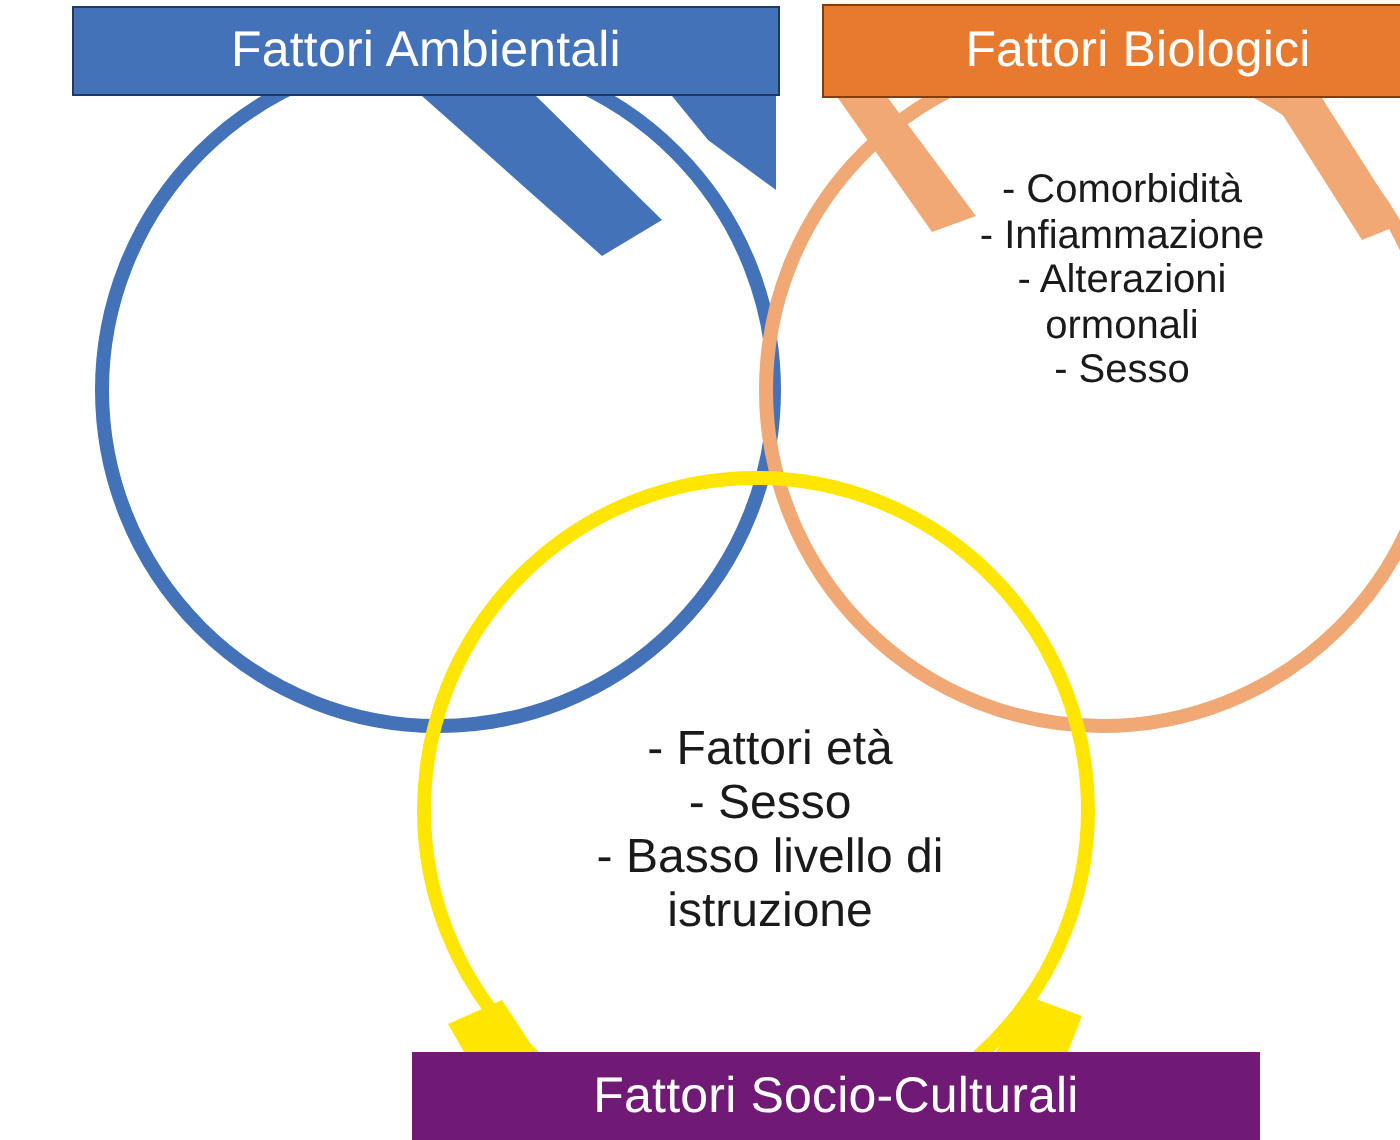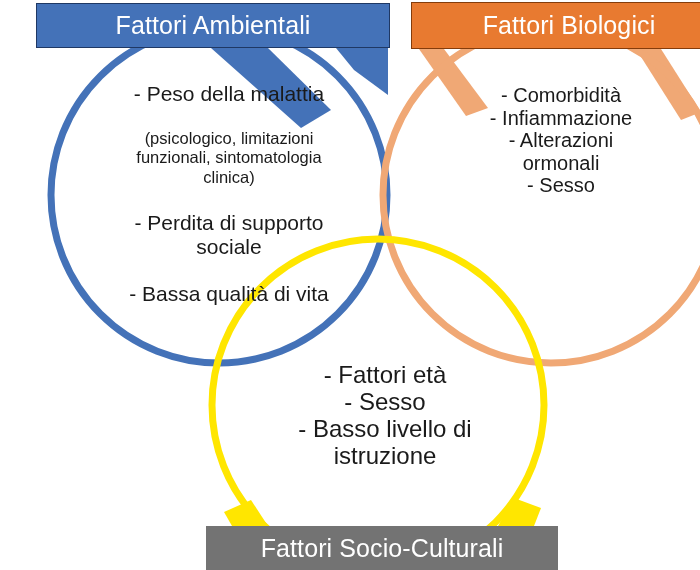--- a/index.html
+++ b/index.html
@@ -51,23 +51,23 @@
     top: 2px;
     width: 316px;
     height: 47px;
     background: #E87A30;
     border: 1px solid #843C0B;
     align-items: center;
   }
   #banner-soc {
     left: 170px;
     top: 526px;
-    width: 352px;
+    width: 424px;
     height: 44px;
-    background: #737373;
+    background: #701a75;
     border: none;
   }
 
   
   .circle-text {
     position: absolute;
     text-align: center;
     color: #1a1a1a;
     line-height: 1.12;
     white-space: pre-line;
@@ -123,29 +123,20 @@
   </div>
 
   <div class="banner" id="banner-bio">
     <span>Fattori Biologici</span>
   </div>
 
   <div class="banner" id="banner-soc">
     <span>Fattori Socio-Culturali</span>
   </div>
 
-  <div class="circle-text" id="text-env">
-    <span class="tline">- Peso della malattia</span>
-    <span class="sub">(psicologico, limitazioni
-funzionali, sintomatologia
-clinica)</span>
-    <span class="tline">- Perdita di supporto
-sociale</span>
-    <span class="tline">- Bassa qualità di vita</span>
-  </div>
 
   <div class="circle-text" id="text-bio">
     <span class="tline">- Comorbidità
 - Infiammazione
 - Alterazioni
 ormonali
 - Sesso</span>
   </div>
 
   <div class="circle-text" id="text-soc">

